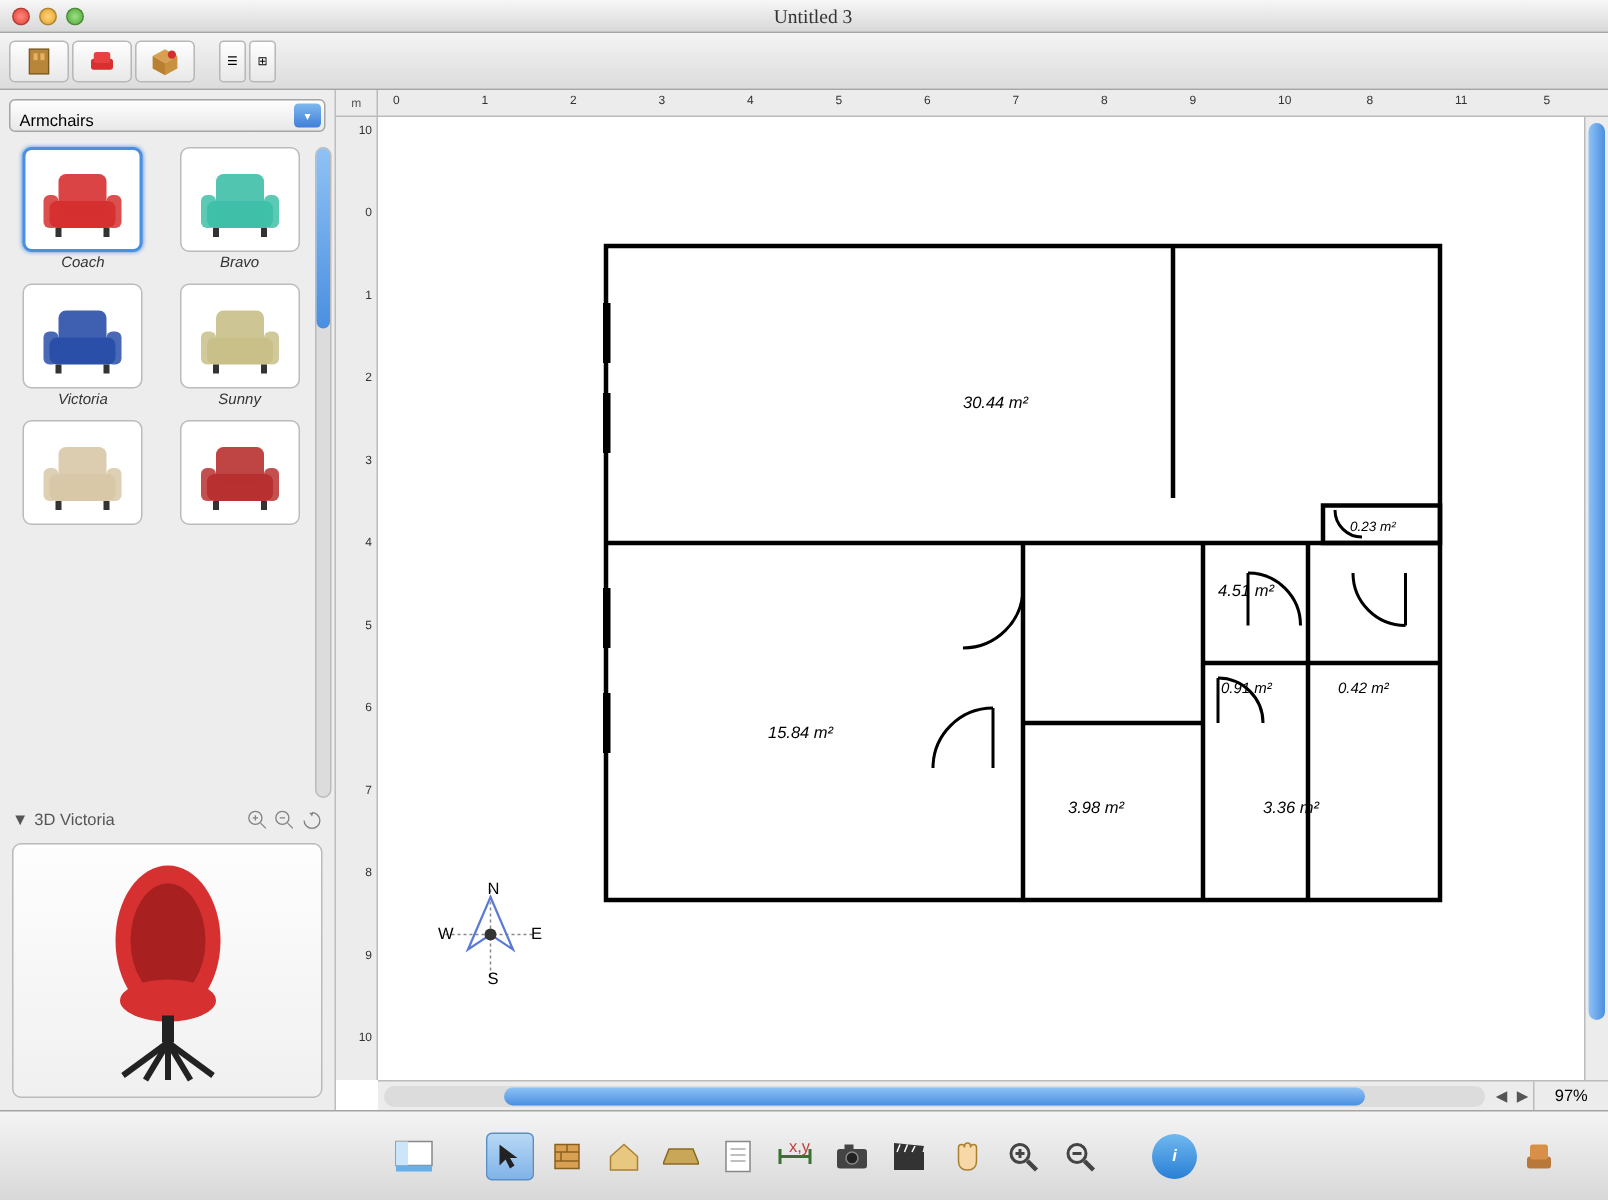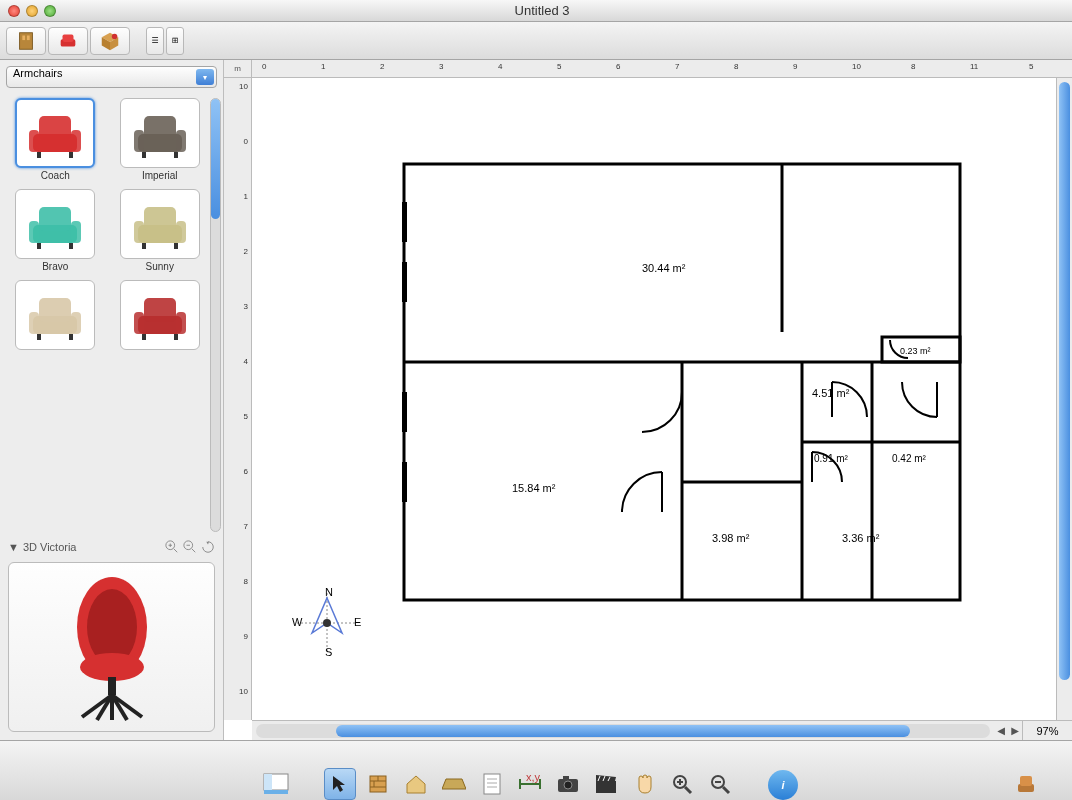--- a/index.html
+++ b/index.html
@@ -4,39 +4,39 @@
 <style>
 * { margin: 0; padding: 0; box-sizing: border-box; font-family: "Lucida Grande", -apple-system, sans-serif; font-size: 11px; }
 body { width: 1072px; height: 800px; overflow: hidden; background: #ececec; }
 
 .titlebar { height: 22px; background: linear-gradient(#f7f7f7,#d8d8d8); display:flex; align-items:center; padding:0 8px; border-bottom:1px solid #a5a5a5; position:relative; }
 .traffic { display:flex; gap:6px; }
 .traffic span { width:12px; height:12px; border-radius:50%; display:inline-block; border:1px solid rgba(0,0,0,.25);}
 .tl-close{background:radial-gradient(#ff8a80,#e33e32);}
 .tl-min{background:radial-gradient(#ffd27a,#e0a22a);}
 .tl-zoom{background:radial-gradient(#9ce085,#4fa934);}
-.titlebar .title { position:absolute; left:12px; right:0; text-align:center; font-size:13px; color:#333;}
+.titlebar .title { position:absolute; left:12px; right:0; text-align:center; font-size:13px; color:#333;font-family:Liberation Serif, serif;}
 
 .toolbar { height:38px; background:linear-gradient(#f4f4f4,#dcdcdc); border-bottom:1px solid #a5a5a5; display:flex; align-items:center; padding:0 6px; gap:4px;}
 .tb-btn { width:40px; height:28px; border:1px solid #b8b8b8; border-radius:4px; background:linear-gradient(#fefefe,#e8e8e8); display:flex; align-items:center; justify-content:center; box-shadow:0 1px 0 #fff inset;}
 .tb-group{display:flex;gap:2px;}
 .tb-icon{width:22px;height:22px;}
 .tb-sep{width:8px;}
 .list-btn{width:18px;height:28px;border:1px solid #b8b8b8;border-radius:3px;background:linear-gradient(#fefefe,#e8e8e8);font-size:8px;display:flex;align-items:center;justify-content:center;}
 
 .main { display:flex; height: calc(100% - 22px - 38px - 60px); }
 
 .sidebar { width:224px; background:#ededed; border-right:1px solid #bdbdbd; display:flex; flex-direction:column;}
-.dropdown { margin:6px; height:22px; background:linear-gradient(#fefefe,#e8e8e8); border:1px solid #a5a5a5; border-radius:4px; display:flex; align-items:flex-start; padding:0 6px; position:relative;}
+.dropdown { margin:6px; height:22px; background:linear-gradient(#fefefe,#e8e8e8); border:1px solid #a5a5a5; border-radius:4px; display:flex; align-items:flex-end; padding:0 6px; position:relative;}
 .dropdown .dd-arrow{ position:absolute; right:2px; top:2px; bottom:2px; width:18px; background:linear-gradient(#7fb8ef,#3f7fd6); border-radius:3px; display:flex; align-items:center; justify-content:center; color:white; font-size:8px;}
 .catalog { flex:1; overflow-y:hidden; padding:4px 2px 4px 8px; position:relative;}
 .catalog-scroll { position:absolute; right:2px; top:4px; bottom:4px; width:11px; background:#dcdcdc; border-radius:6px; border:1px solid #bbb;}
 .catalog-thumb { position:absolute; top:0; left:0; right:0; height:120px; background:linear-gradient(#8fc2f5,#4a8fe0); border-radius:6px;}
 .grid { display:grid; grid-template-columns: 1fr 1fr; gap:8px 10px; padding-right:14px;}
-.item { text-align:center; }
+.item { text-align:center;font-style:italic; }
 .thumb { width:80px; height:70px; background:#fff; border:1px solid #bbb; border-radius:6px; margin:0 auto; display:flex; align-items:center; justify-content:center;}
 .item.selected .thumb { border:2px solid #4a8fe0; box-shadow:0 0 3px #4a8fe0;}
 .item-label { font-size:10px; margin-top:2px; color:#333;}
 .search { margin:4px 6px; height:20px; background:#fff; border:1px solid #bbb; border-radius:10px; display:flex; align-items:center; padding:0 6px; color:#888;}
 .search svg{width:10px;height:10px;margin-right:4px;}
 .preview-hdr { display:flex; align-items:center; padding:4px 8px; color:#555; gap:4px;}
 .preview-hdr .spacer{flex:1;}
 .zoom-ico{width:14px;height:14px;opacity:.7;}
 .preview-pane { margin:4px 8px 8px; height:170px; background:linear-gradient(#fefefe,#f0f0f0); border:1px solid #bbb; border-radius:6px; display:flex; align-items:center; justify-content:center;}
 
@@ -50,27 +50,27 @@
 .ruler-v .tick { right:3px; }
 .canvas { position:absolute; left:28px; right:16px; top:18px; bottom:20px; background:#fff;}
 .vscroll{position:absolute;right:0;top:18px;bottom:20px;width:16px;background:#ececec;border-left:1px solid #bbb;}
 .vscroll .vthumb{position:absolute;top:4px;left:2px;right:2px;bottom:40px;background:linear-gradient(90deg,#8fc2f5,#4a8fe0);border-radius:6px;}
 .hscroll-row{position:absolute;left:28px;right:0;bottom:0;height:20px;background:#ececec;border-top:1px solid #bbb;display:flex;align-items:center;}
 .hscroll{flex:1;height:14px;background:#dcdcdc;border-radius:7px;margin:0 4px;position:relative;}
 .hscroll .hthumb{position:absolute;left:80px;right:80px;top:1px;bottom:1px;background:linear-gradient(#8fc2f5,#4a8fe0);border-radius:6px;}
 .zoom-readout{width:50px;text-align:center;font-size:11px;border-left:1px solid #bbb;height:100%;display:flex;align-items:center;justify-content:center;}
 .nav-arrow{width:14px;text-align:center;font-size:10px;color:#555;}
 
-.floorplan{position:absolute;left:150px;top:48px;width:560px;height:512px;}
+.floorplan{position:absolute;left:150px;top:48px;width:560px;height:512px;font-style:italic;}
 .floorplan svg{width:100%;height:100%;}
 .room-label{font-size:11px;}
 
 .compass{position:absolute;left:40px;top:510px;width:70px;height:70px;font-size:9px;color:#444;}
 
-.bottom-toolbar{ height:60px; background:linear-gradient(#f4f4f4,#d8d8d8); border-top:1px solid #a5a5a5; display:flex; align-items:flex-end; padding:0 30px 0 260px; gap:6px;}
+.bottom-toolbar{ height:60px; background:linear-gradient(#f4f4f4,#d8d8d8); border-top:1px solid #a5a5a5; display:flex; align-items:center; padding:0 30px 0 260px; gap:6px;}
 .bt-btn{width:32px;height:32px;border-radius:4px;display:flex;align-items:center;justify-content:center;}
 .bt-btn.active{background:linear-gradient(#b8d8f5,#7fb3e8);border:1px solid #5a8dc6;}
 .bt-sep{width:20px;}
 .info-btn{width:30px;height:30px;background:linear-gradient(#6fb8ef,#2a7fd6);border-radius:50%;color:#fff;font-weight:bold;font-size:18px;display:flex;align-items:center;justify-content:center;font-family:Georgia,serif;font-style:italic;}
 
 
 .chair-red{fill:#d63030;}
 </style>
 </head>
 <body>
@@ -136,42 +136,42 @@
       <rect x="46" y="24" width="10" height="22" rx="4" fill="#d63030" opacity="0.85"></rect>
       <rect x="12" y="46" width="4" height="6" fill="#333"></rect>
                 <rect x="44" y="46" width="4" height="6" fill="#333"></rect>
     </svg>
             </div>
     <div class="item-label">Coach</div>
           </div>
           <div class="item">
             <div class="thumb">
     <svg width="60" height="55" viewBox="0 0 60 55">
-      <rect x="8" y="28" width="44" height="18" rx="5" fill="#6a6258"></rect>
-      <rect x="14" y="10" width="32" height="24" rx="5" fill="#6a6258" opacity="0.9"></rect>
-      <rect x="4" y="24" width="10" height="22" rx="4" fill="#6a6258" opacity="0.85"></rect>
-      <rect x="46" y="24" width="10" height="22" rx="4" fill="#6a6258" opacity="0.85"></rect>
-      <rect x="12" y="46" width="4" height="6" fill="#333"></rect>
-                <rect x="44" y="46" width="4" height="6" fill="#333"></rect>
-    </svg>
-            </div>
-    <div class="item-label">Imperial</div>
-          </div>
-          <div class="item">
-            <div class="thumb">
-    <svg width="60" height="55" viewBox="0 0 60 55">
       <rect x="8" y="28" width="44" height="18" rx="5" fill="#3fbfa8"></rect>
       <rect x="14" y="10" width="32" height="24" rx="5" fill="#3fbfa8" opacity="0.9"></rect>
       <rect x="4" y="24" width="10" height="22" rx="4" fill="#3fbfa8" opacity="0.85"></rect>
       <rect x="46" y="24" width="10" height="22" rx="4" fill="#3fbfa8" opacity="0.85"></rect>
       <rect x="12" y="46" width="4" height="6" fill="#333"></rect>
                 <rect x="44" y="46" width="4" height="6" fill="#333"></rect>
     </svg>
             </div>
     <div class="item-label">Bravo</div>
+          </div>
+          <div class="item">
+            <div class="thumb">
+    <svg width="60" height="55" viewBox="0 0 60 55">
+      <rect x="8" y="28" width="44" height="18" rx="5" fill="#2a4fa8"></rect>
+      <rect x="14" y="10" width="32" height="24" rx="5" fill="#2a4fa8" opacity="0.9"></rect>
+      <rect x="4" y="24" width="10" height="22" rx="4" fill="#2a4fa8" opacity="0.85"></rect>
+      <rect x="46" y="24" width="10" height="22" rx="4" fill="#2a4fa8" opacity="0.85"></rect>
+      <rect x="12" y="46" width="4" height="6" fill="#333"></rect>
+                <rect x="44" y="46" width="4" height="6" fill="#333"></rect>
+    </svg>
+            </div>
+    <div class="item-label">Victoria</div>
           </div>
           <div class="item">
             <div class="thumb">
     <svg width="60" height="55" viewBox="0 0 60 55">
       <rect x="8" y="28" width="44" height="18" rx="5" fill="#c8c088"></rect>
       <rect x="14" y="10" width="32" height="24" rx="5" fill="#c8c088" opacity="0.9"></rect>
       <rect x="4" y="24" width="10" height="22" rx="4" fill="#c8c088" opacity="0.85"></rect>
       <rect x="46" y="24" width="10" height="22" rx="4" fill="#c8c088" opacity="0.85"></rect>
       <rect x="12" y="46" width="4" height="6" fill="#333"></rect>
                 <rect x="44" y="46" width="4" height="6" fill="#333"></rect>

